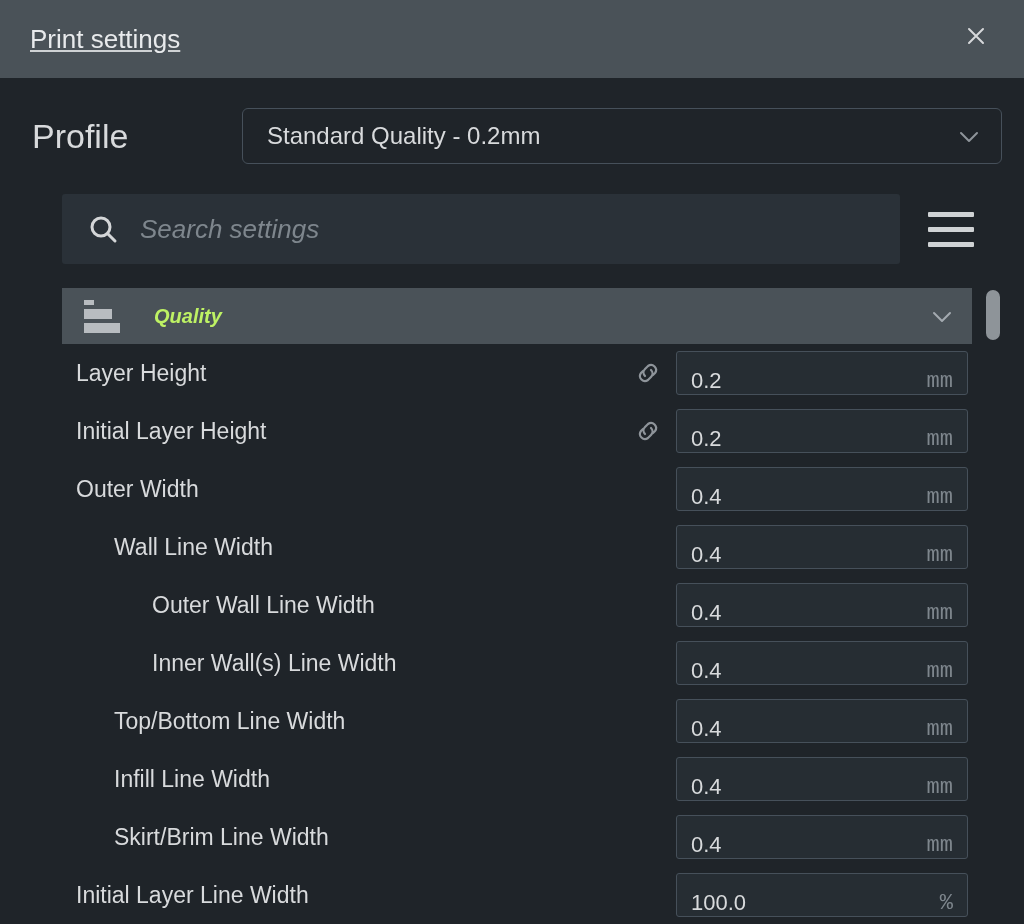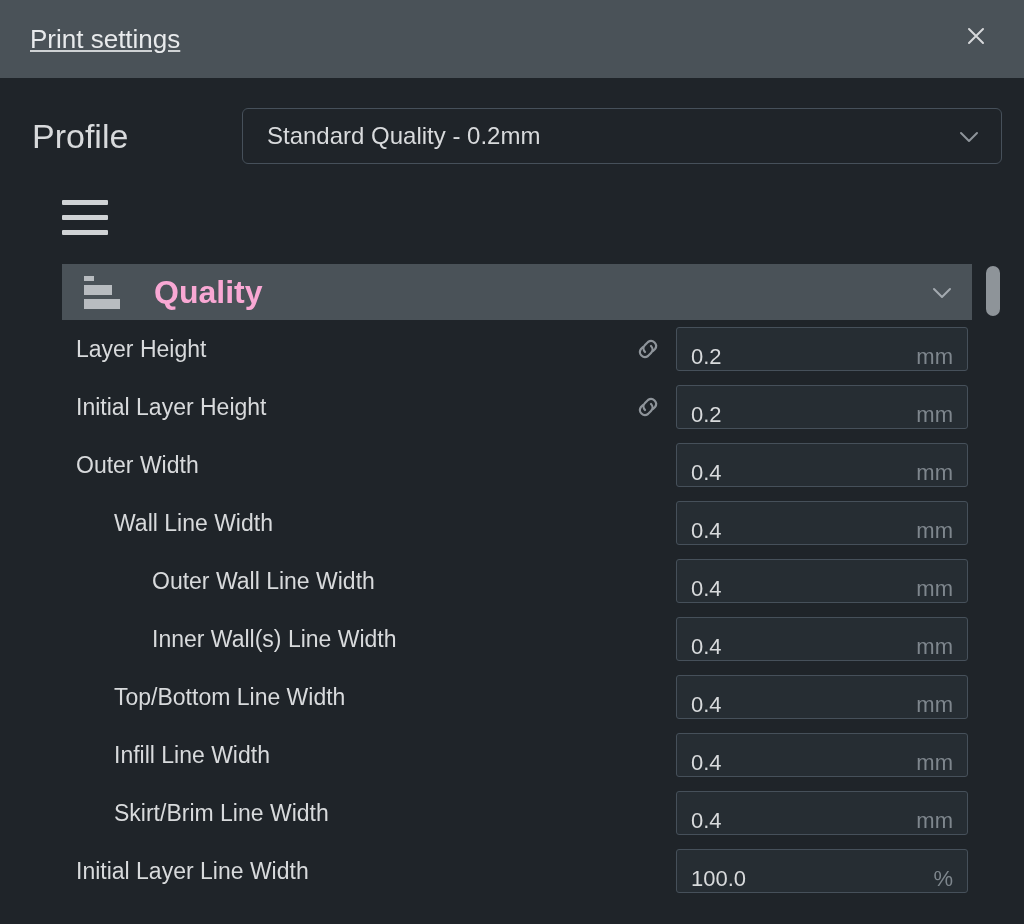--- a/index.html
+++ b/index.html
@@ -131,23 +131,24 @@
   .section-icon {
     display: flex;
     flex-direction: column;
     gap: 4px;
   }
   .section-icon .bar1 { width: 10px; height: 5px; background:#b8bcc0; }
   .section-icon .bar2 { width: 28px; height: 10px; background:#b8bcc0; }
   .section-icon .bar3 { width: 36px; height: 10px; background:#b8bcc0; }
   .section-title {
     flex: 1;
-    font-size: 32px;
+    font-size: 20px;
     font-weight: 600;
-    color: #f9a8d4;
+    color: #bef264;
+    font-style: italic;
   }
   .setting-row {
     height: 58px;
     display: flex;
     align-items: center;
     padding-right: 4px;
   }
   .setting-label {
     flex: 1;
     font-size: 23px;
@@ -173,20 +174,21 @@
     border-radius: 3px;
   }
   .value-text {
     flex: 1;
     font-size: 22px;
     color: #d8dadc;
   }
   .unit-text {
     font-size: 22px;
     color: #7e868d;
+    font-family: Liberation Mono, monospace;
   }
   .indent-1 { padding-left: 14px; }
   .indent-2 { padding-left: 52px; }
   .indent-3 { padding-left: 90px; }
   .scrollbar-track {
     width: 18px;
     position: relative;
     padding-top: 2px;
   }
   .scrollbar-thumb {
@@ -217,20 +219,29 @@
       <div class="profile-select-text">Standard Quality - 0.2mm</div>
       <div class="chevron-down">
         <svg width="20" height="12" viewBox="0 0 20 12">
             <path d="M2 2 L10 10 L18 2" stroke="#8e949a" stroke-width="2" fill="none" stroke-linecap="round" stroke-linejoin="round"></path>
           </svg>
       </div>
     </div>
   </div>
 
   <div class="search-row">
+    <div class="search-box">
+      <span class="search-icon">
+        <svg width="30" height="30" viewBox="0 0 30 30">
+            <circle cx="13" cy="13" r="9" stroke="#d4d6d8" stroke-width="3" fill="none"></circle>
+            <line x1="20" y1="20" x2="27" y2="27" stroke="#d4d6d8" stroke-width="3" stroke-linecap="round"></line>
+          </svg>
+      </span>
+      <input class="search-input" placeholder="Search settings" style="">
+    </div>
     <div class="hamburger">
       <span></span>
         <span></span>
         <span></span>
     </div>
   </div>
 
   <div class="settings-area">
     <div class="settings-list">
       <div class="section-header">

